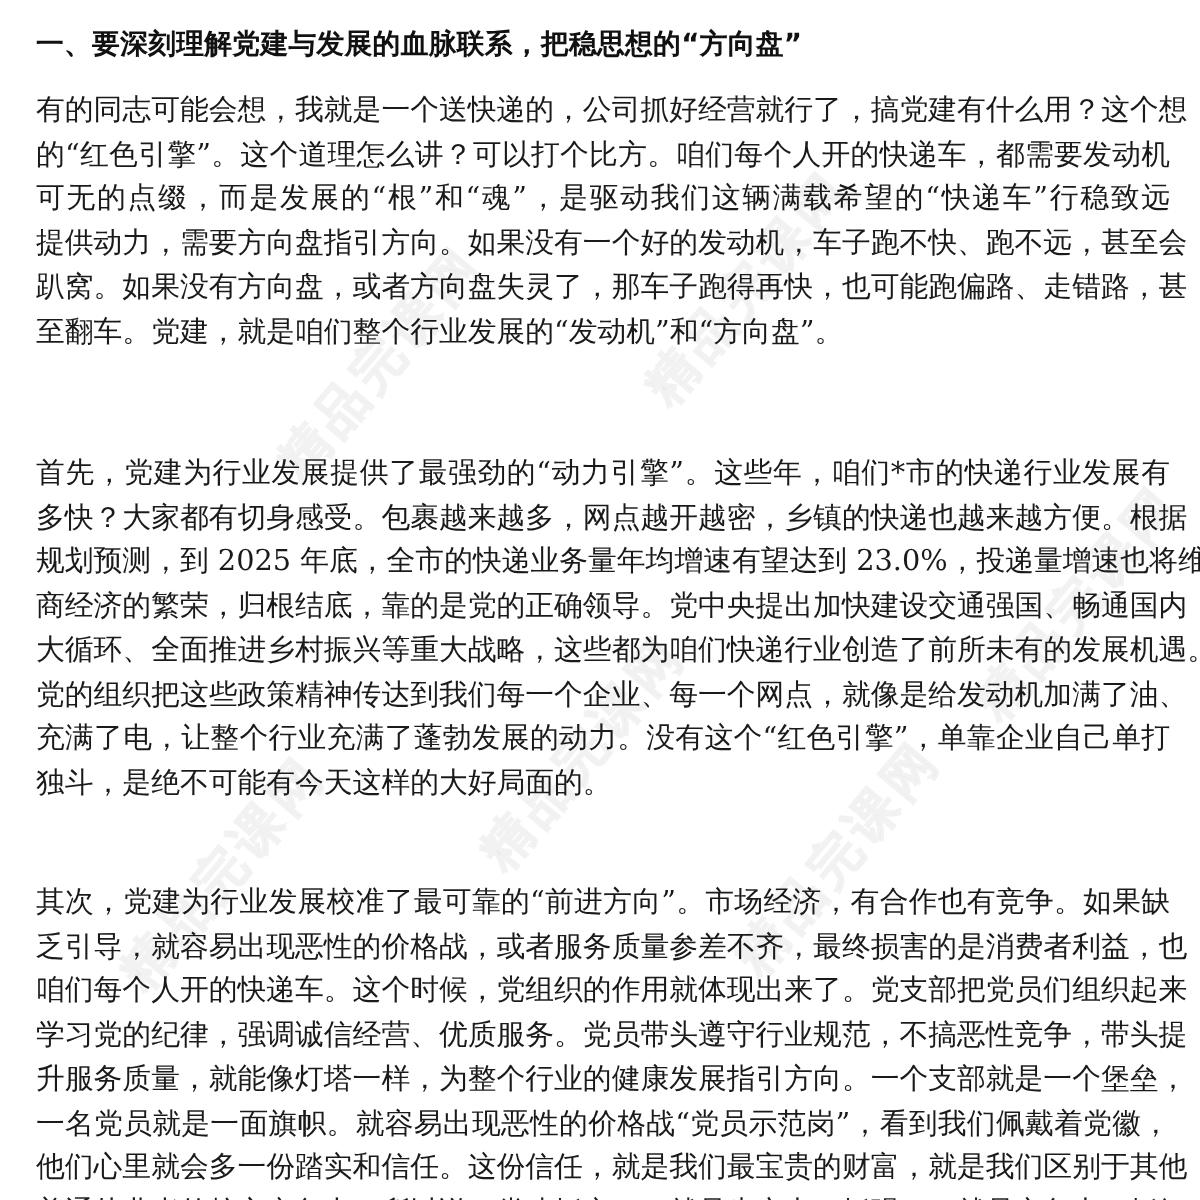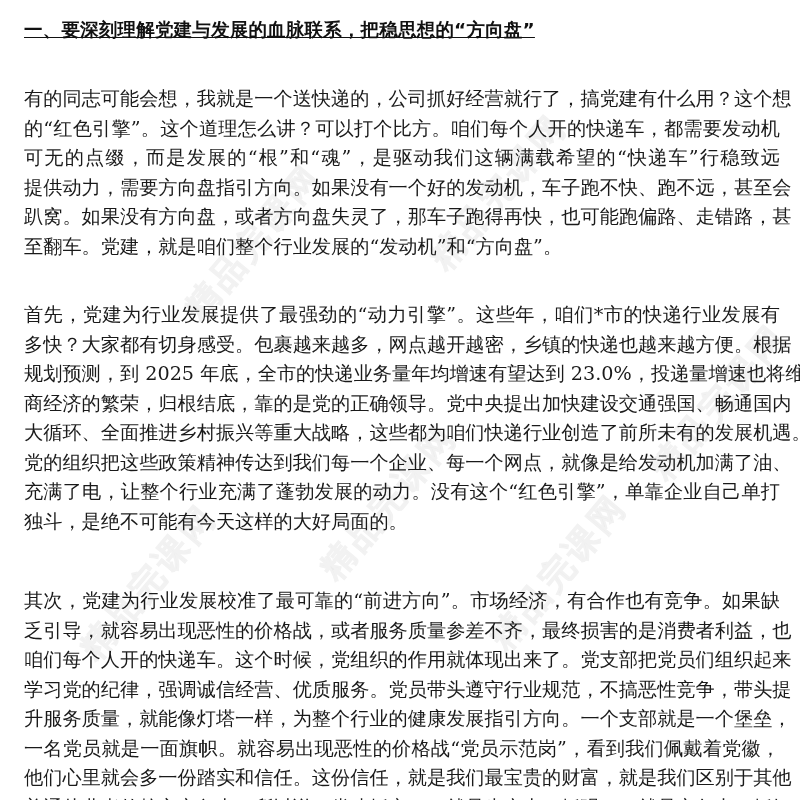--- a/index.html
+++ b/index.html
@@ -51,21 +51,20 @@
     position: absolute;
     left: 0;
     top: 16px;
     font-family: "DejaVu Sans", sans-serif;
     font-weight: bold;
     font-size: 18.5px;
     line-height: 28px;
     color: #111111;
     white-space: nowrap;
     letter-spacing: 0.2px;
-    text-decoration: underline;
   }
   .para {
     position: absolute;
     left: 0;
     width: 756px;
   }
   .line {
     display: block;
     height: 29.5px;
     line-height: 29.5px;
@@ -91,21 +90,21 @@
     <span class="wm" style="left:70px; top:640px;">精品完课网</span>
     <span class="wm" style="left:310px; top:560px;">精品完课网</span>
     <span class="wm" style="left:480px; top:630px;">精品完课网</span>
     <span class="wm" style="left:640px; top:460px;">精品完课网</span>
   </div>
 
   <div class="content">
 
     <div class="heading">一、要深刻理解党建与发展的血脉联系，把稳思想的“方向盘”</div>
 
-    <div class="para" style="top:84px;">
+    <div class="para" style="top:58px;">
       <span class="line">有的同志可能会想，我就是一个送快递的，公司抓好经营就行了，搞党建有什么用？这个想</span>
       <span class="line">的“红色引擎”。这个道理怎么讲？可以打个比方。咱们每个人开的快递车，都需要发动机</span>
       <span class="line">可无的点缀，而是发展的“根”和“魂”，是驱动我们这辆满载希望的“快递车”行稳致远</span>
       <span class="line">提供动力，需要方向盘指引方向。如果没有一个好的发动机，车子跑不快、跑不远，甚至会</span>
       <span class="line">趴窝。如果没有方向盘，或者方向盘失灵了，那车子跑得再快，也可能跑偏路、走错路，甚</span>
       <span class="line last">至翻车。党建，就是咱们整个行业发展的“发动机”和“方向盘”。</span>
     </div>
 
     <div class="para" style="top:300px;">
       <span class="line">首先，党建为行业发展提供了最强劲的“动力引擎”。这些年，咱们*市的快递行业发展有</span>

